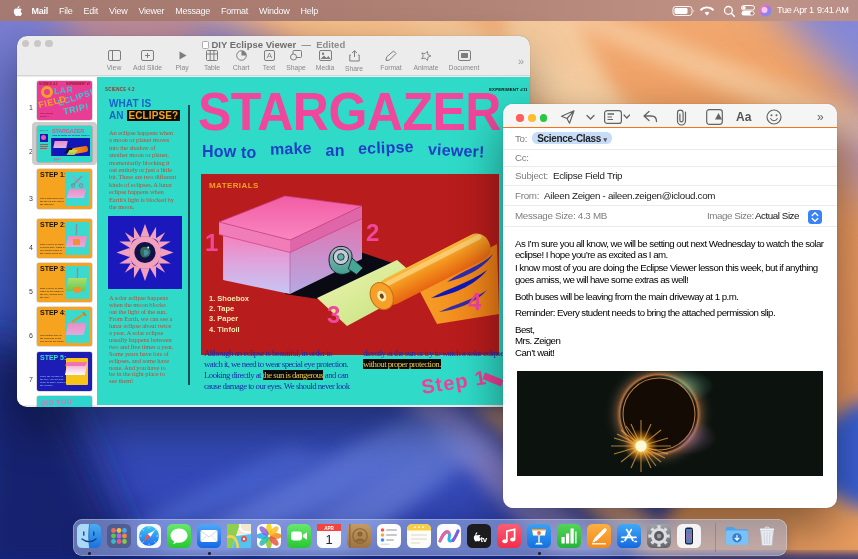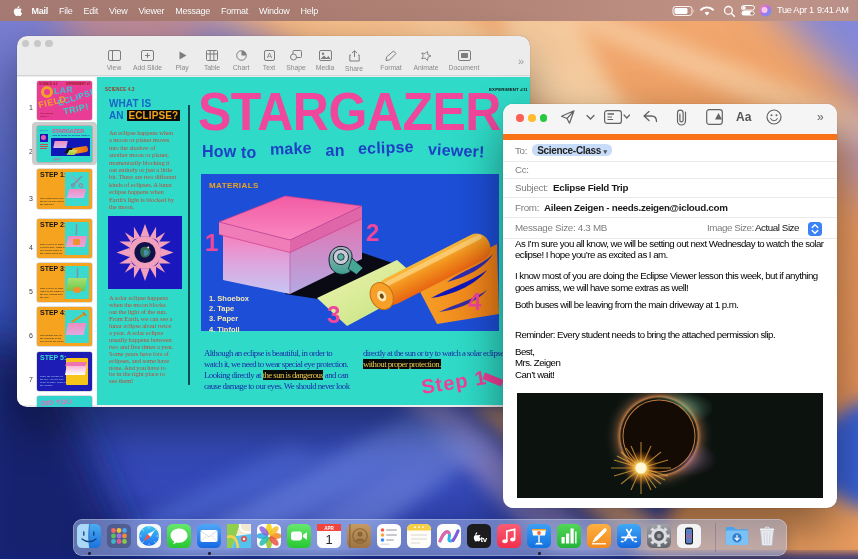--- a/index.html
+++ b/index.html
@@ -30,24 +30,24 @@
   #sidebar { width:80px; background:#ffffff; position:relative; flex:none; }
   .thumbwrap { position:absolute; left:20px; width:55px; border-radius:2px; box-shadow:0 0 0 0.5px rgba(0,0,0,.25); overflow:hidden; }
   .tnum { position:absolute; font-size:7px; color:#3a3a3a; }
 
   #slide { position:relative; flex:1; background:#2fdbc8; overflow:hidden; font-family:"Liberation Sans",sans-serif; }
 
   
   #mw { position:absolute; left:503px; top:104px; width:334px; height:404px;
     border-radius:10px; background:#ffffff; box-shadow:0 22px 50px rgba(0,0,0,.45), 0 0 1px rgba(0,0,0,.35);
     overflow:hidden; }
-  #mw .toolbar { position:relative; height:36px; background:#f6f5f5; border-bottom:6px solid #f97316; }
+  #mw .toolbar { position:relative; height:24px; background:#f6f5f5; border-bottom:1px solid #f97316; }
   #mw .tl { position:absolute; top:10.3px; width:7.5px; height:7.5px; border-radius:50%; }
   .mrow { position:relative; height:21px; border-bottom:1px solid #eceaea; font-size:9.8px; letter-spacing:-0.3px; display:flex; align-items:center; padding-left:12px; color:#7f7e7e; }
-  .mrow .val { color:#1b1b1b; margin-left:5px;font-weight:bold; }
+  .mrow .val { color:#1b1b1b; margin-left:5px; }
 
   
   #dock { position:absolute; left:73px; top:519px; width:714px; height:37px; border-radius:9.5px;
     background:rgba(175,195,242,.50); box-shadow:inset 0 0 0 0.5px rgba(255,255,255,.5), 0 5px 12px rgba(0,30,80,.22); }
   .dicon { position:absolute; top:5px; width:24px; height:24px; }
   .dicon svg { display:block; }
   .ddot { position:absolute; top:33px; width:2.5px; height:2.5px; border-radius:50%; background:#20223a; }
 </style>
 </head>
 <body>
@@ -154,20 +154,23 @@
     </svg>
     <span class="abs" style="left:777px;top:5px;font-size:9.2px;letter-spacing:-0.3px;color:#fff">Tue Apr 1</span>
     <span class="abs" style="left:817px;top:5px;font-size:9.2px;letter-spacing:-0.3px;color:#fff">9:41 AM</span>
   </div>
 
   <div id="kw">
     <div class="titlebar">
       <div class="tl" style="left:4.7px"></div>
       <div class="tl" style="left:16.5px"></div>
       <div class="tl" style="left:28px"></div>
+      <div class="title"><svg width="7" height="8" viewBox="0 0 7 8" style="vertical-align:-1px">
+            <rect x=".5" y=".5" width="6" height="7" rx="1" fill="#fff" stroke="#9a9a9a" stroke-width=".8"></rect>
+          </svg> <b>DIY Eclipse Viewer</b> &nbsp;—&nbsp; Edited</div>
     </div>
     <div class="toolbar" id="ktoolbar">
       <div class="kti" style="left:88px;width:18px">
           <svg width="13" height="11" viewBox="0 0 13 11">
             <rect x=".5" y=".5" width="12" height="10" rx="1.5" fill="none" stroke="#7d7d7d"></rect>
             <line x1="4.5" y1="1" x2="4.5" y2="10" stroke="#7d7d7d"></line>
           </svg>
           <div class="lb">View</div>
         </div>
       <div class="kti" style="left:112px;width:37px">
@@ -390,21 +393,21 @@
         <div style="position:absolute;left:101px;top:4px;font-size:50px;font-weight:bold;color:#f0469b;letter-spacing:-0.5px;white-space:nowrap;transform:scaleY(1.06);transform-origin:top left">STARGAZER</div>
         <div style="position:absolute;left:105px;top:66px;font-size:16px;font-weight:bold;color:#1d40c4;letter-spacing:0.2px;white-space:nowrap">
           <span style="display:inline-block">How</span>
           <span style="display:inline-block;transform:translateY(1px)">to</span>
           <span style="display:inline-block;margin-left:9px;transform:translateY(-3px) rotate(-2deg)">make</span>
           <span style="display:inline-block;margin-left:9px;transform:translateY(-1px)">an</span>
           <span style="display:inline-block;margin-left:9px;transform:translateY(-4px) rotate(-2deg)">eclipse</span>
           <span style="display:inline-block;margin-left:9px;transform:translateY(-1px) rotate(3deg)">viewer!</span>
         </div>
 
-        <div style="position:absolute;left:104px;top:97px;width:298px;height:157px;background:#1d4ed8">
+        <div style="position:absolute;left:104px;top:97px;width:298px;height:181px;background:#b91c1c">
           <div style="position:absolute;left:8px;top:7px;font-size:8px;font-weight:bold;color:#f0a21c;letter-spacing:.4px">MATERIALS</div>
           <svg style="position:absolute;left:0;top:0" width="298" height="171" viewBox="0 0 298 171">
             <defs>
               <linearGradient id="boxface" x1="0" y1="0" x2="0" y2="1">
                 <stop offset="0" stop-color="#f77fbc"></stop>
                   <stop offset=".5" stop-color="#dda6de"></stop>
                   <stop offset="1" stop-color="#c6c6f4"></stop>
               </linearGradient>
               <linearGradient id="boxlidtop" x1="0" y1="0" x2="0" y2="1">
                 <stop offset="0" stop-color="#f25ca4"></stop>
@@ -525,35 +528,35 @@
           <circle cx="5.5" cy="6.3" r="1" fill="#636363"></circle>
           <circle cx="10.5" cy="6.3" r="1" fill="#636363"></circle>
           <path d="M4.7 9.6 A3.6 3.6 0 0 0 11.3 9.6" fill="none" stroke="#636363" stroke-width="1.1" stroke-linecap="round"></path>
         </svg>
       <div style="position:absolute;left:314px;top:6px;font-size:12px;color:#666">»</div>
     </div>
     <div id="mrows">
       <div class="mrow" style="height:21.5px">To: <span class="val" style="background:#c7dcf8;border-radius:5.5px;padding:0.5px 5px;font-size:10px;font-weight:bold;color:#222">Science-Class <span style="font-size:7px;color:#555">▾</span></span></div>
       <div class="mrow" style="height:17px">Cc:</div>
       <div class="mrow" style="height:19px">Subject: <span class="val">Eclipse Field Trip</span></div>
-      <div class="mrow" style="height:20px">From: <span class="val">Aileen Zeigen - needs.zeigen@icloud.com</span></div>
+      <div class="mrow" style="height:20px">From: <span class="val">Aileen Zeigen - aileen.zeigen@icloud.com</span></div>
       <div class="mrow" style="height:21.5px">Message Size: 4.3 MB
         <span style="position:absolute;left:204px;color:#7f7e7e;letter-spacing:-0.45px">Image Size:</span>
         <span style="position:absolute;left:252px;color:#111;letter-spacing:-0.45px">Actual Size</span>
         <svg style="position:absolute;left:305px;top:4px" width="14" height="14" viewBox="0 0 14 14">
           <rect x="0" y="0" width="14" height="14" rx="3.5" fill="#3b82f7"></rect>
           <path d="M4.2 5.6 L7 2.8 L9.8 5.6" stroke="#fff" stroke-width="1.4" fill="none" stroke-linecap="round" stroke-linejoin="round"></path>
           <path d="M4.2 8.4 L7 11.2 L9.8 8.4" stroke="#fff" stroke-width="1.4" fill="none" stroke-linecap="round" stroke-linejoin="round"></path>
         </svg>
       </div>
     </div>
     <div id="mbody" style="position:absolute;left:12px;top:133.5px;right:11px;font-size:9.7px;letter-spacing:-0.53px;line-height:11.4px;color:#000">
-      <div style="margin-bottom:10px">As I’m sure you all know, we will be setting out next Wednesday to watch the solar eclipse! I hope you’re as excited as I am.</div>
+      <div style="margin-bottom:2px">As I’m sure you all know, we will be setting out next Wednesday to watch the solar eclipse! I hope you’re as excited as I am.</div>
       <div style="margin-bottom:6px">I know most of you are doing the Eclipse Viewer lesson this week, but if anything goes amiss, we will have some extras as well!</div>
-      <div style="margin-bottom:18px">Both buses will be leaving from the main driveway at 1 p.m.</div>
+      <div style="margin-bottom:4px">Both buses will be leaving from the main driveway at 1 p.m.</div>
       <div style="margin-bottom:6px">Reminder: Every student needs to bring the attached permission slip.</div>
       <div>Best,<br>Mrs. Zeigen</div>
       <div style="margin-bottom:6px">Can’t wait!</div>
       <svg style="margin-top:7px;margin-left:2px" width="306" height="105" viewBox="0 0 306 105">
         <defs>
           <radialGradient id="corona" cx="0.5" cy="0.5" r="0.5">
             <stop offset="0.655" stop-color="#000000" stop-opacity="0"></stop>
             <stop offset="0.70" stop-color="#d08448" stop-opacity=".85"></stop>
             <stop offset="0.76" stop-color="#8a5c3c" stop-opacity=".5"></stop>
             <stop offset="0.88" stop-color="#3a3a30" stop-opacity=".22"></stop>

